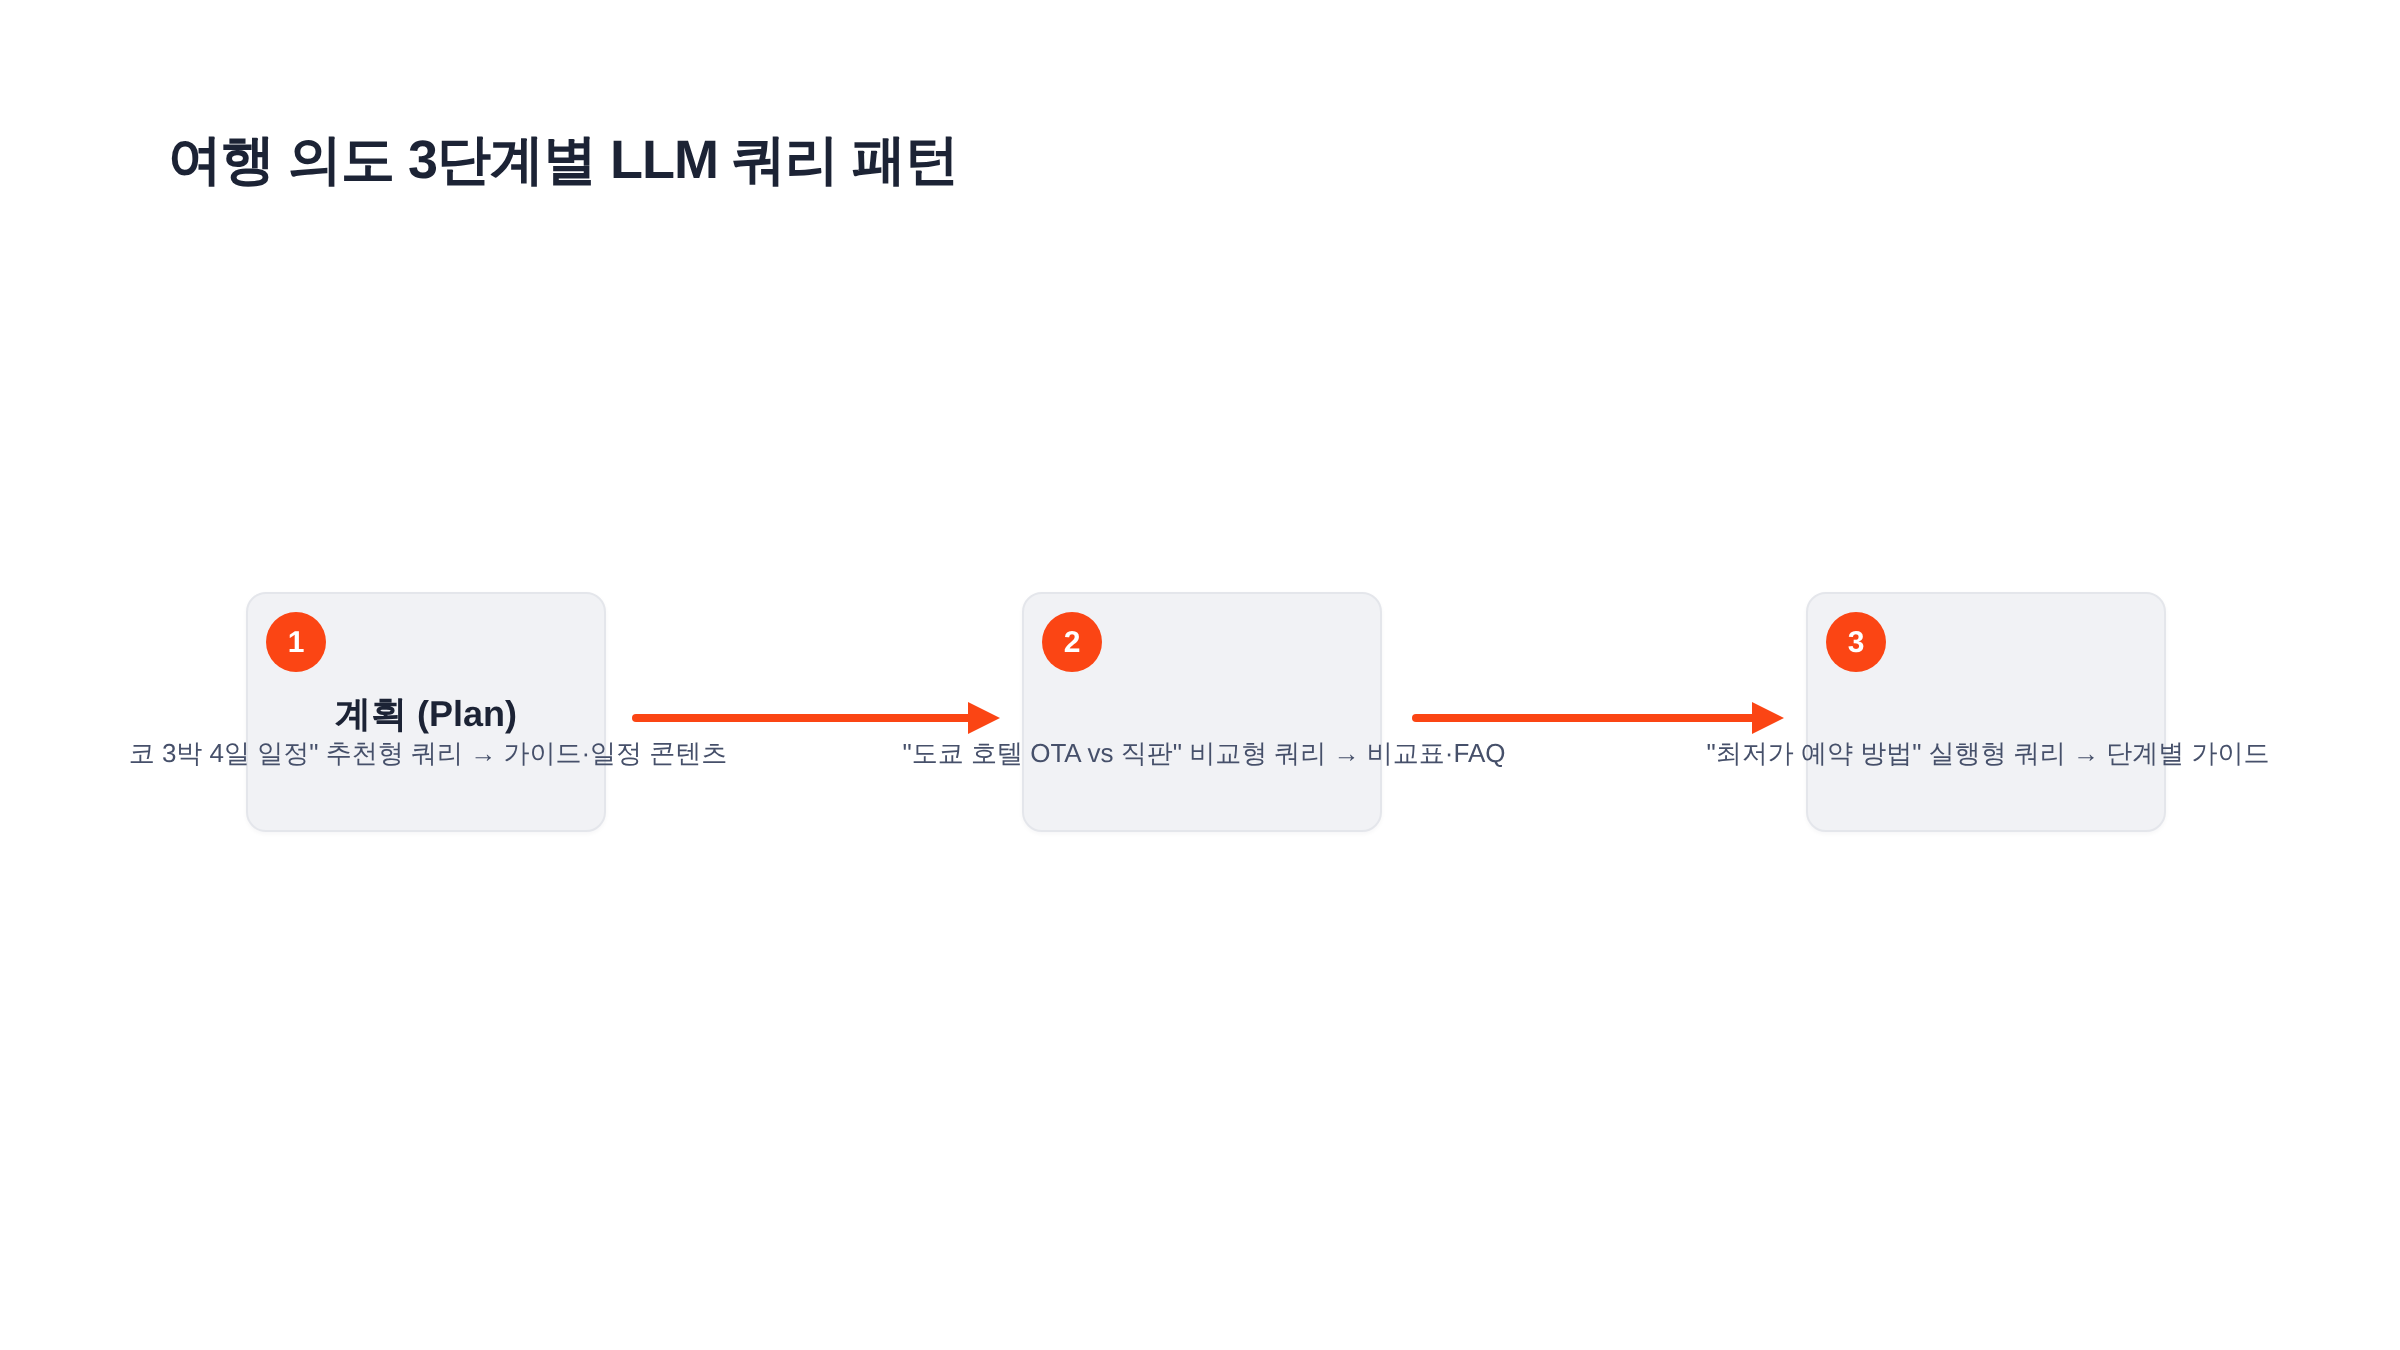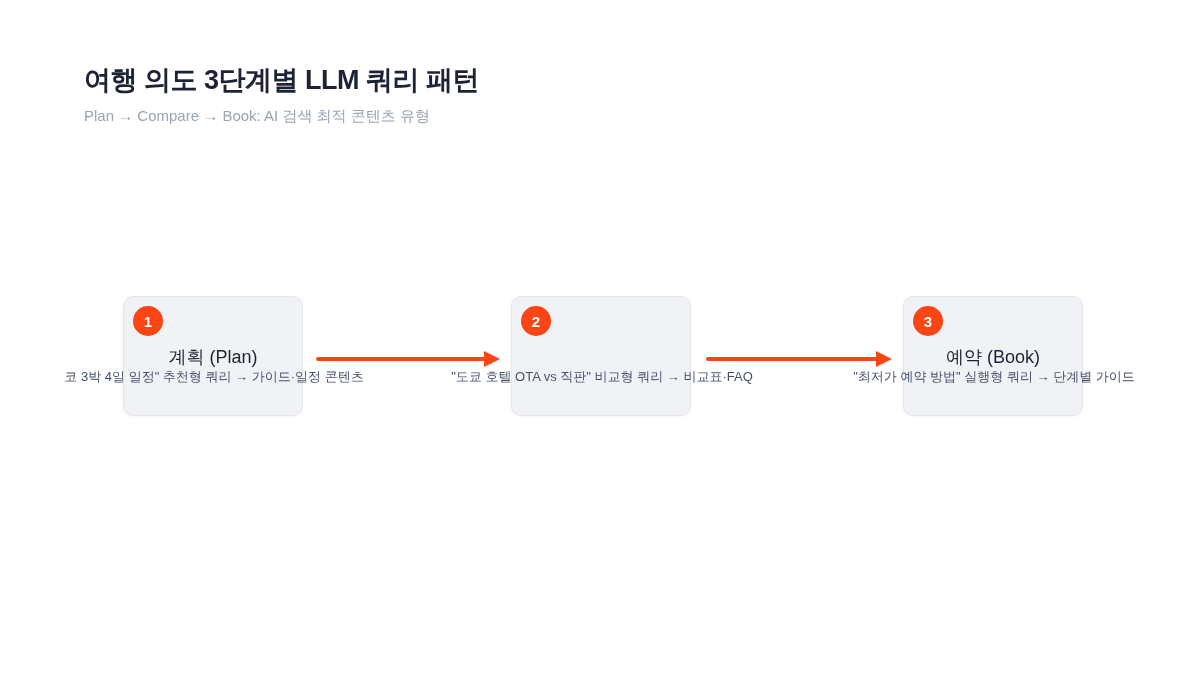--- a/index.html
+++ b/index.html
@@ -56,21 +56,21 @@
     color:#ffffff;
     font-size:15px;
     font-weight:700;
     display:flex;align-items:center;justify-content:center;
   }
   .stage-title{
     position:absolute;
     top:47px;left:0;right:0;
     text-align:center;
     font-size:18px;
-    font-weight:400;
+    font-weight:700;
     color:var(--heading-text);
     white-space:nowrap;
   }
   .stage-desc{
     position:absolute;
     top:71px;left:50%;
     transform:translateX(-50%);
     font-size:13px;
     line-height:16px;
     color:var(--desc-text);
@@ -98,21 +98,20 @@
     border-top:8px solid transparent;
     border-bottom:8px solid transparent;
     border-left:16px solid var(--accent);
   }
 </style>
 </head>
 <body>
 
 <div class="header">
   <div class="page-title">여행 의도 3단계별 LLM 쿼리 패턴</div>
-  <div class="page-subtitle">Plan → Compare → Book: AI 검색 최적 콘텐츠 유형</div>
 </div>
 
 <div class="stage-card s1">
   <div class="stage-badge">1</div>
   <div class="stage-title">계획 (Plan)</div>
   <div class="stage-desc">코 3박 4일 일정" 추천형 쿼리 → 가이드·일정 콘텐츠</div>
 </div>
 
 <div class="flow-arrow a1">
   <div class="arrow-line"></div>
@@ -124,15 +123,14 @@
   <div class="stage-desc">"도쿄 호텔 OTA vs 직판" 비교형 쿼리 → 비교표·FAQ</div>
 </div>
 
 <div class="flow-arrow a2">
   <div class="arrow-line"></div>
   <div class="arrow-head"></div>
 </div>
 
 <div class="stage-card s3">
   <div class="stage-badge">3</div>
-  <div class="stage-title">예약 (Book)</div>
   <div class="stage-desc">"최저가 예약 방법" 실행형 쿼리 → 단계별 가이드</div>
 </div>
 
 </body></html>

